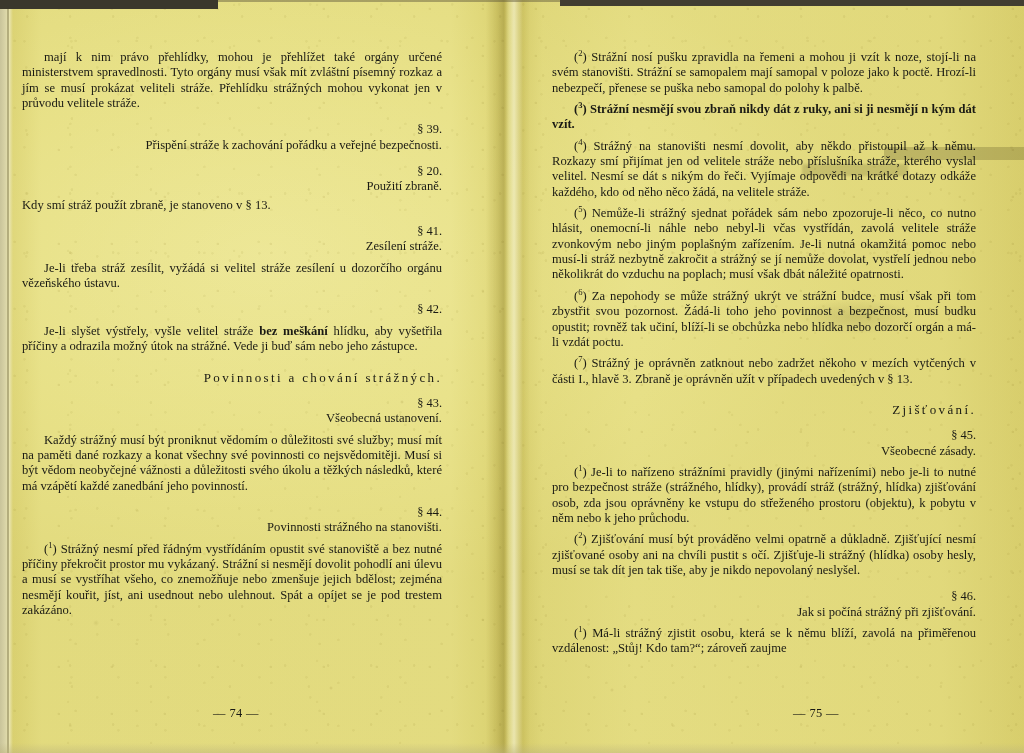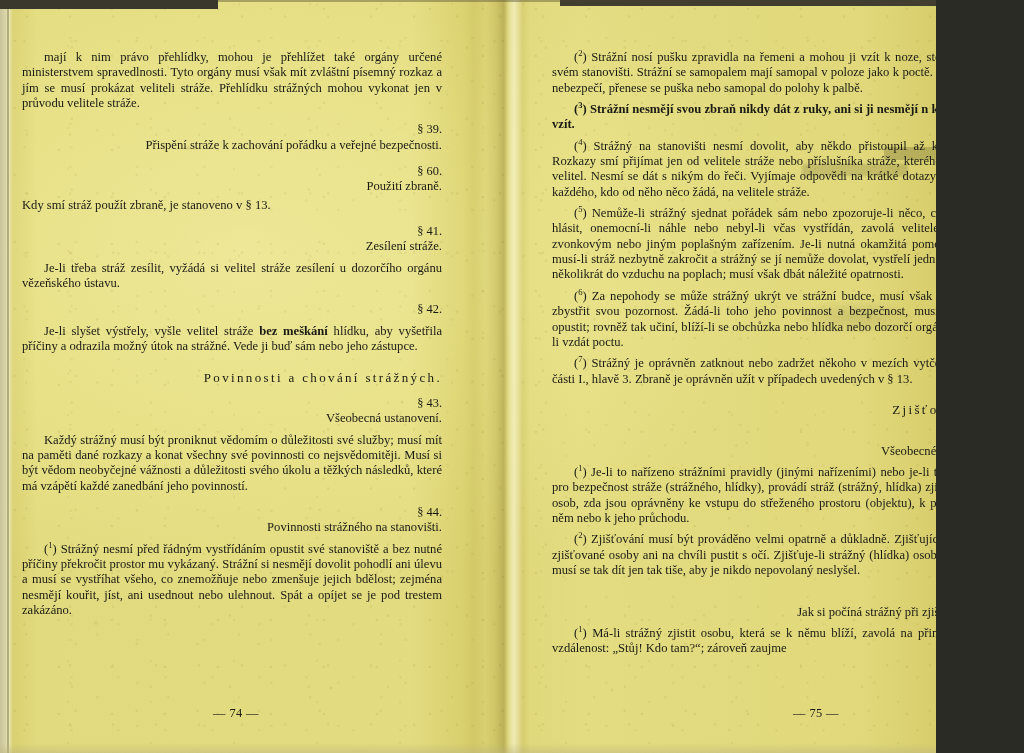--- a/index.html
+++ b/index.html
@@ -4,21 +4,21 @@
 <title>Scanned book spread — pages 74–75</title>
 <style>
   html, body {
     margin: 0;
     padding: 0;
     background: #2b2b26;
   }
 
   .scan {
     position: relative;
-    width: 936px;
+    width: 1024px;
     height: 753px;
     overflow: hidden;
     background: #f2efb9;
     font-family: "Liberation Serif", "DejaVu Serif", serif;
     color: #1a1a14;
   }
 
   
   .paper-base {
     position: absolute;
@@ -248,21 +248,21 @@
 
   <div class="paper-base"></div>
   <div class="paper-grain"></div>
   <div class="foxing"></div>
 
   <div class="page page-left">
     <div class="col ink" id="left-col">
         <p class="indent gap-top-s">mají k nim právo přehlídky, mohou je přehlížet také orgány určené ministerstvem spravedlnosti. Tyto orgány musí však mít zvláštní písemný rozkaz a jím se musí prokázat veliteli stráže. Přehlídku strážných mohou vykonat jen v průvodu velitele stráže.</p>
         <h2 class="sect-num">§ 39.</h2>
         <h3 class="sect-title">Přispění stráže k zachování pořádku a veřejné bezpečnosti.</h3>
-        <h2 class="sect-num">§ 60.</h2>
+        <h2 class="sect-num">§ 20.</h2>
         <h3 class="sect-title">Použití zbraně.</h3>
         <p style="text-align: center; margin-top: 3px;">Kdy smí stráž použít zbraně, je stanoveno v § 13.</p>
         <h2 class="sect-num">§ 41.</h2>
         <h3 class="sect-title">Zesílení stráže.</h3>
         <p class="indent gap-top-s">Je-li třeba stráž zesílit, vyžádá si velitel stráže zesílení u dozorčího orgánu vězeňského ústavu.</p>
         <h2 class="sect-num">§ 42.</h2>
         <p class="indent gap-top-s"><span>Je-li slyšet výstřely, vyšle velitel stráže </span><b>bez meškání</b><span> hlídku, aby vyšetřila příčiny a odrazila možný útok na strážné. Vede ji buď sám nebo jeho zástupce.</span></p>
         <h2 class="group-title">Povinnosti a chování strážných.</h2>
         <h2 class="sect-num">§ 43.</h2>
         <h3 class="sect-title">Všeobecná ustanovení.</h3>

